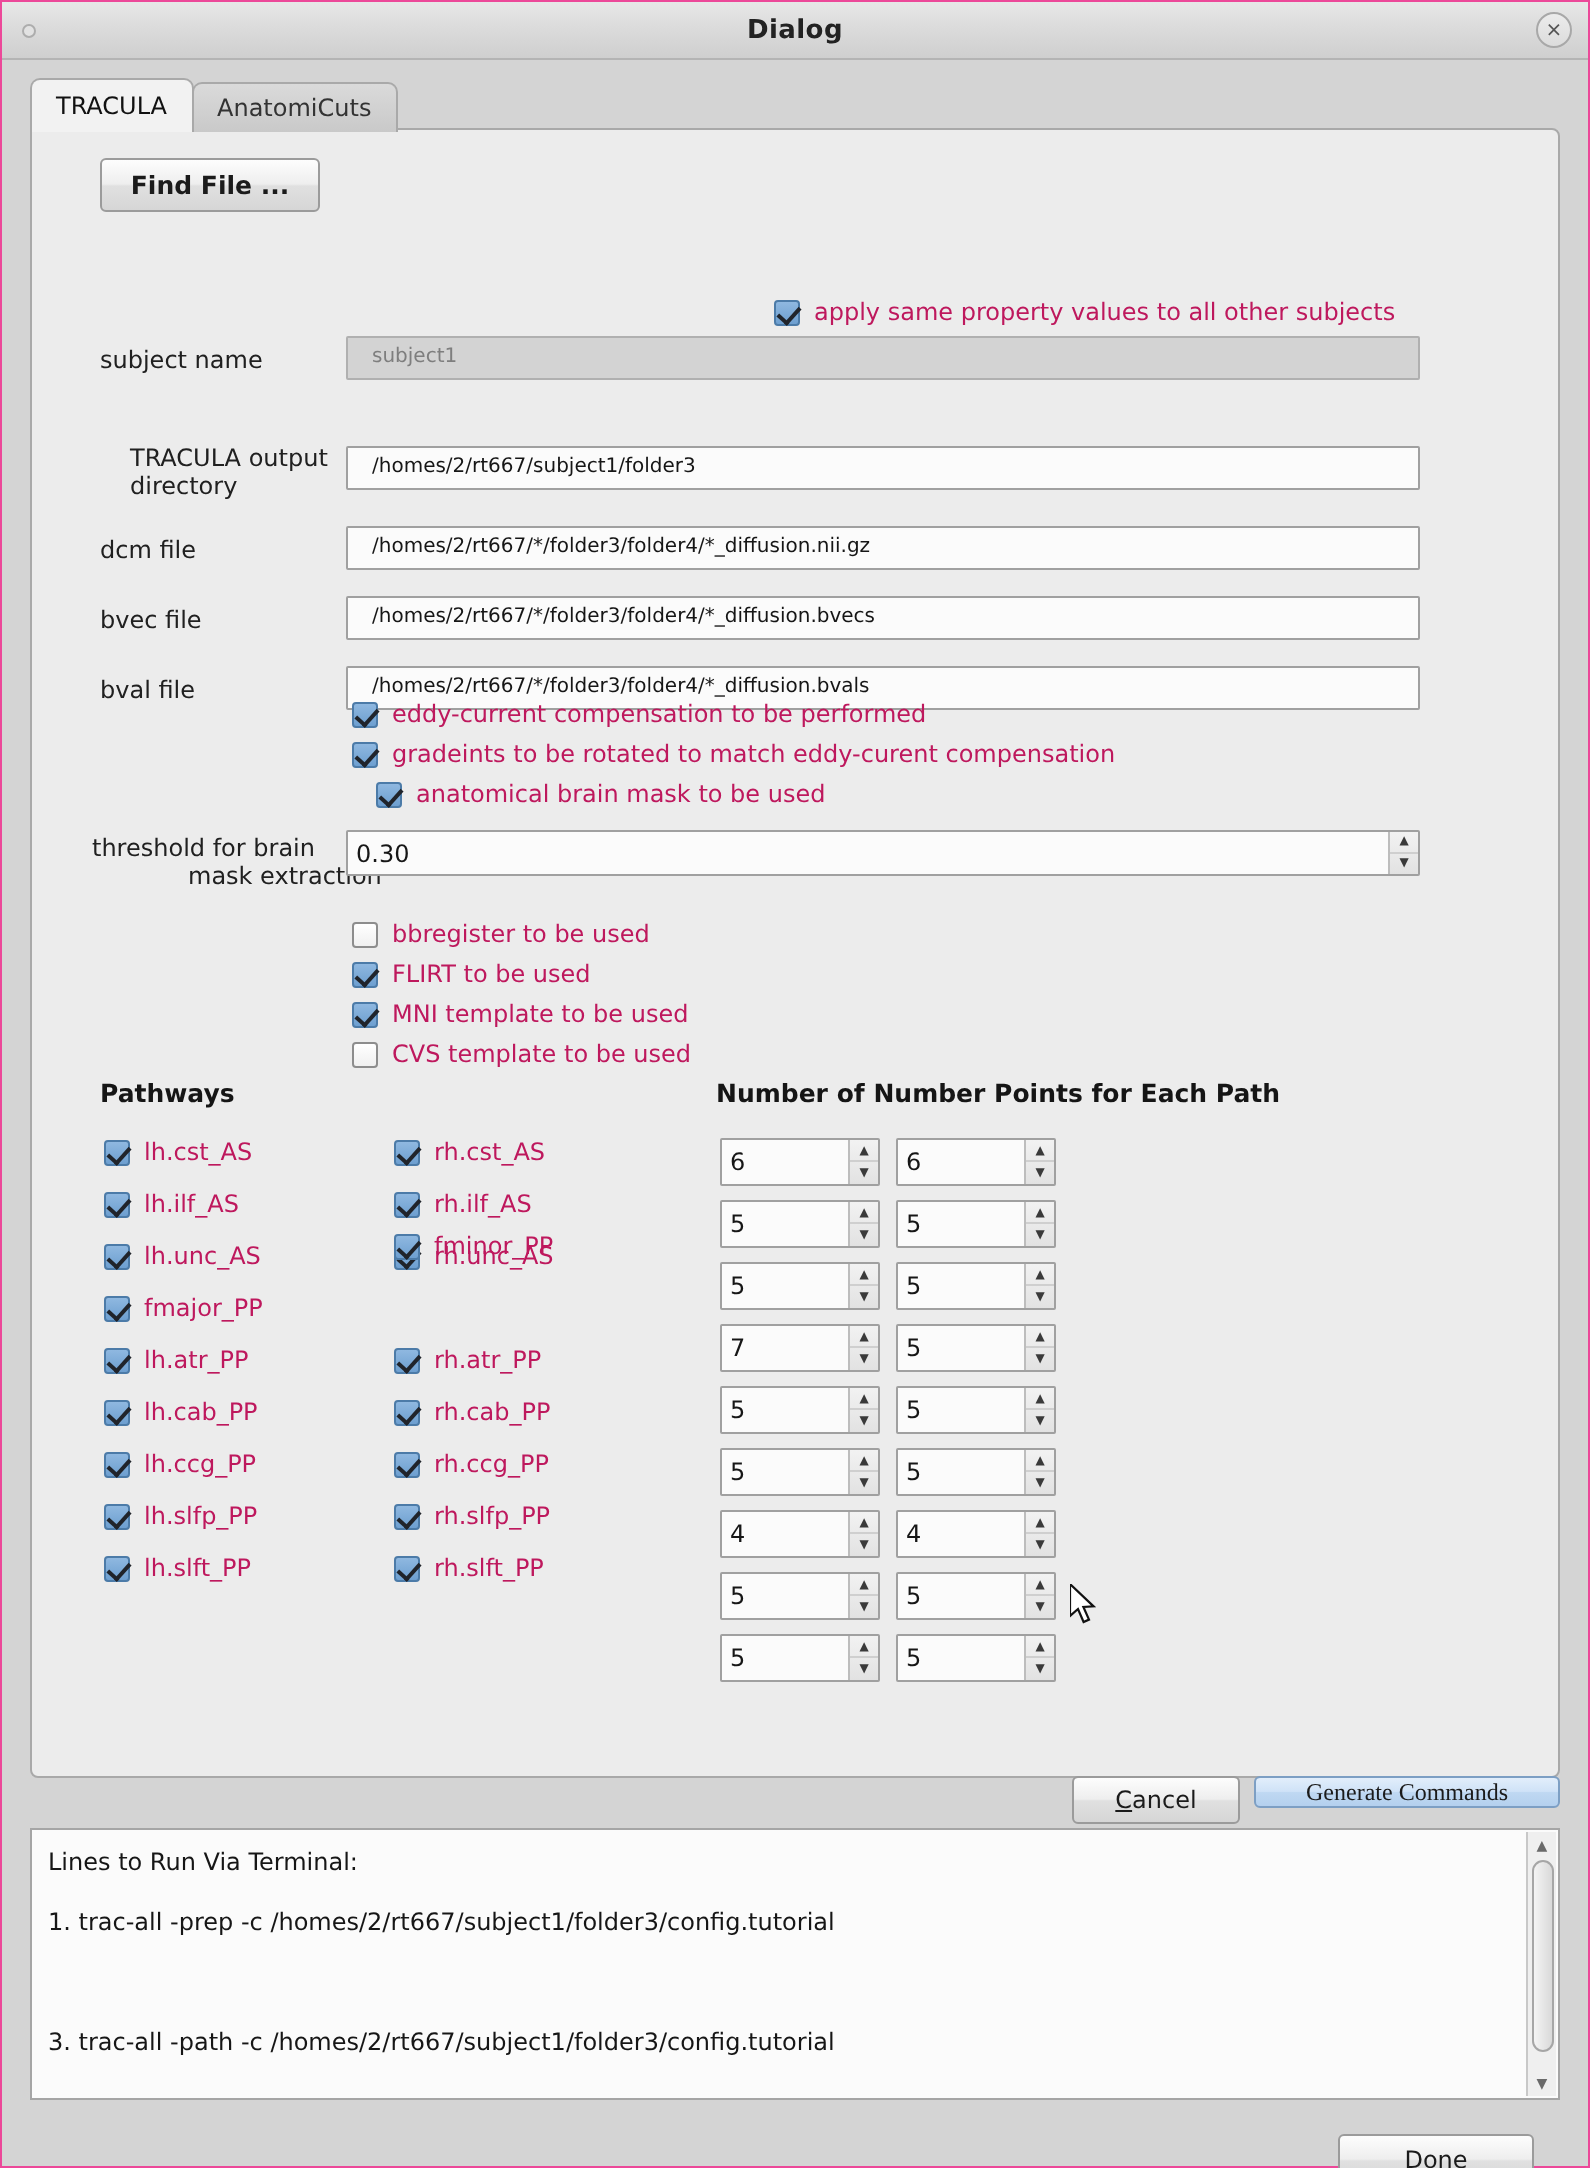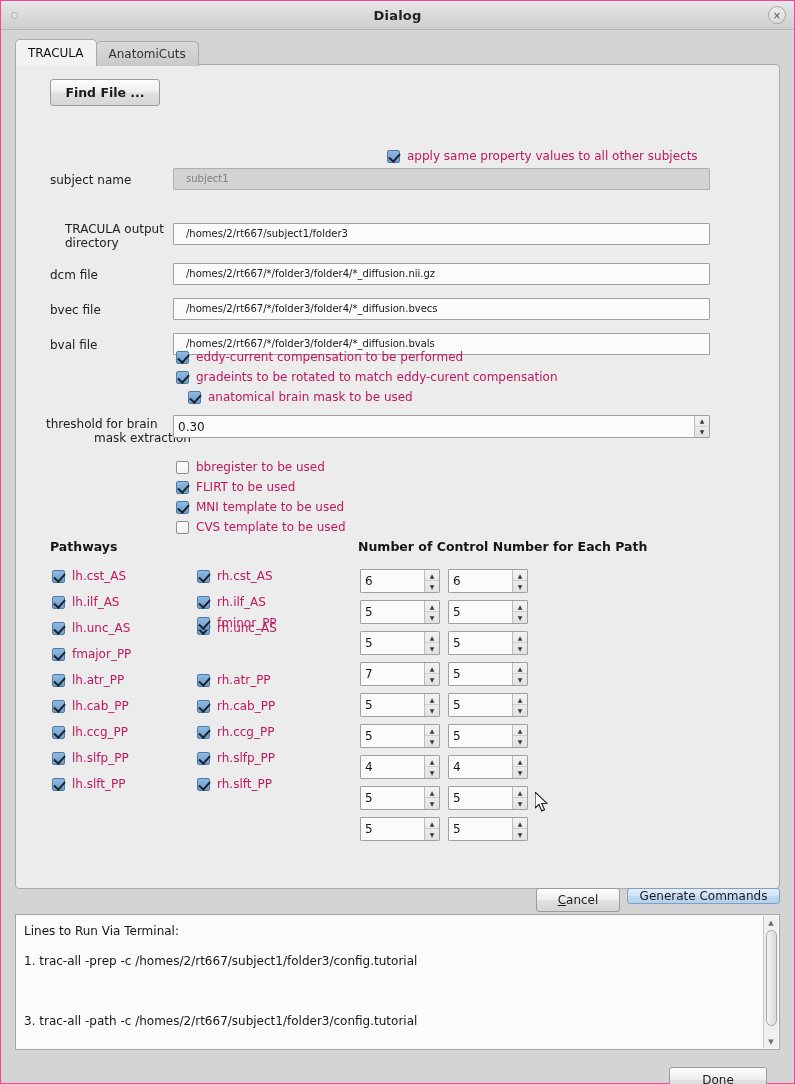--- a/index.html
+++ b/index.html
@@ -278,21 +278,21 @@
   .vscroll .gap { flex: 1 1 auto; }
 
   #cancel-btn {
     position: absolute;
     left: 520px; top: 823px;
     width: 84px; height: 24px;
   }
   #generate-btn {
     position: absolute;
     left: 611px; top: 823px;
-    width: 153px; height: 16px;
+    width: 153px; height: 16px; font-family: Liberation Serif, serif;
   }
   #done-btn {
     position: absolute;
     left: 668px; top: 1037px;
     width: 98px; height: 26px;
   }
   .mnem { text-decoration: underline; }
 
   
   #cursor {
@@ -380,21 +380,21 @@
       <div class="cbrow" style="position:absolute; left:160px; top:435px;">
         <span class="cb checked"></span>
         <span>MNI template to be used</span>
       </div>
       <div class="cbrow" style="position:absolute; left:160px; top:455px;">
         <span class="cb"></span>
         <span>CVS template to be used</span>
       </div>
 
       <div class="sect-title" style="left:34px; top:474px;">Pathways</div>
-      <div class="sect-title" style="left:342px; top:474px;">Number of Control Number for Each Path</div>
+      <div class="sect-title" style="left:342px; top:474px;">Number of Number Points for Each Path</div>
 
       <div id="pw-left">
           <div class="cbrow pw-item" style="left: 36px; top: 504px;">
             <span class="cb checked"></span>
             <span>lh.cst_AS</span>
           </div>
           <div class="cbrow pw-item" style="left: 36px; top: 530px;">
             <span class="cb checked"></span>
             <span>lh.ilf_AS</span>
           </div>

